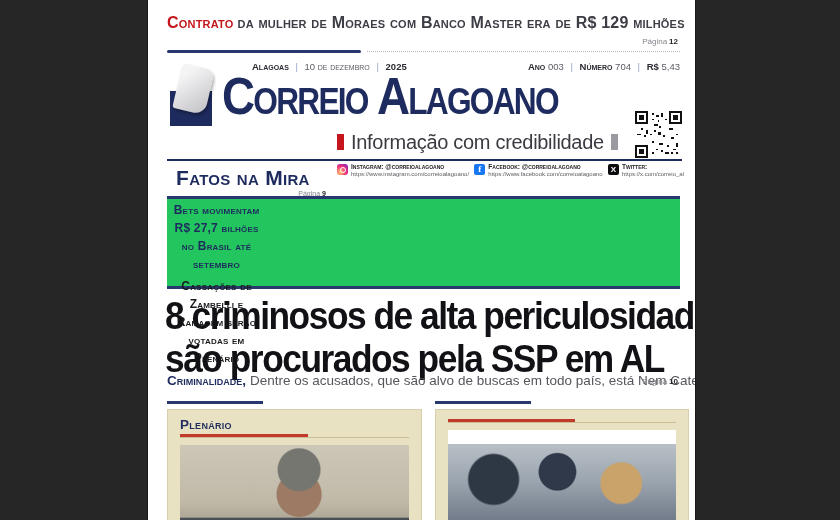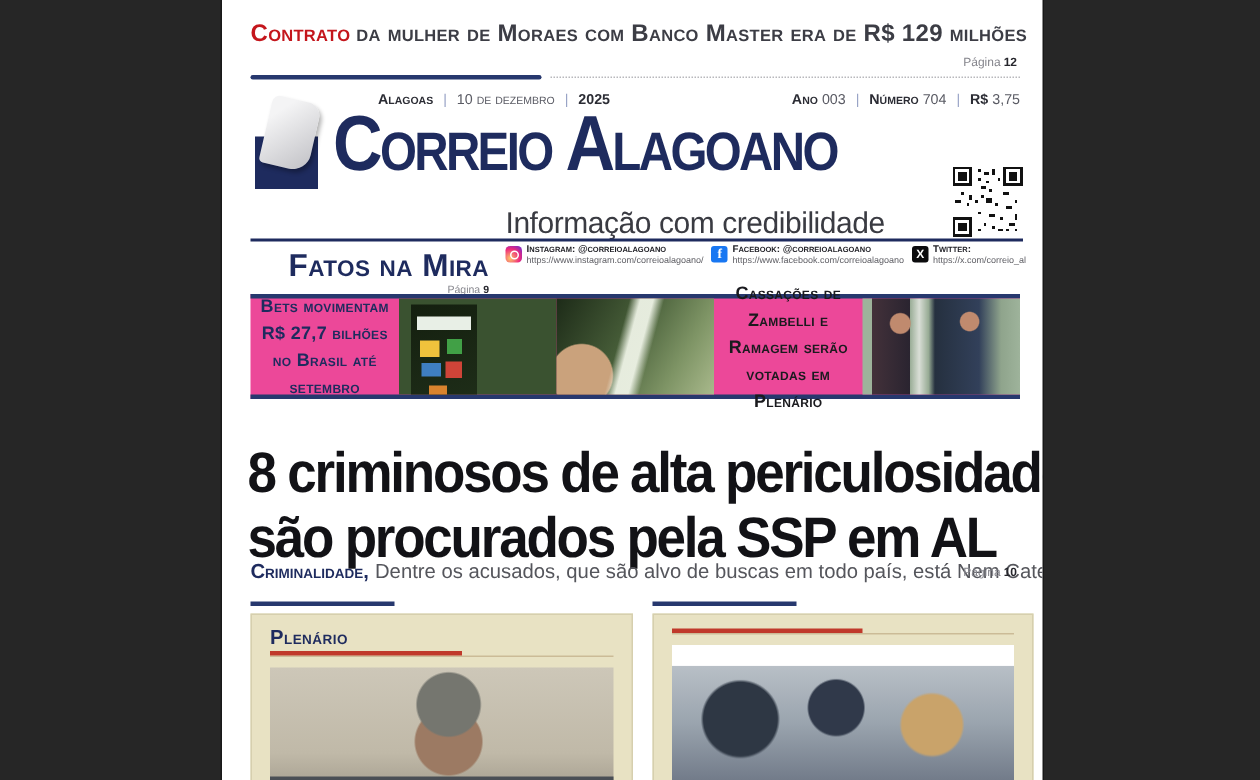--- a/index.html
+++ b/index.html
@@ -47,51 +47,51 @@
   .logo-title{
     position:absolute;left:74px;top:70px;width:470px;
     font-variant:small-caps;font-weight:800;color:#1e2b5e;
     font-size:52px;line-height:1;letter-spacing:-2px;white-space:nowrap;
     transform:scaleX(.88);transform-origin:left top;
   }
   
   .tagline{
     position:absolute;top:131px;left:189px;height:22px;
     display:flex;align-items:center;gap:7px;
-    font-size:20px;color:#3a3b42;letter-spacing:-.3px;white-space:nowrap;flex-direction:column;
+    font-size:20px;color:#3a3b42;letter-spacing:-.3px;white-space:nowrap;
   }
   .bar-red{width:7px;height:16px;background:#c4161c;}
   .bar-gray{width:7px;height:16px;background:#9a9aa0;}
   .qr{position:absolute;top:111px;right:13px;width:47px;height:47px;}
   .rule-navy{position:absolute;top:159px;left:19px;right:13px;height:2px;background:#1e2b5e;}
   
   .fatos-head{position:absolute;top:166px;left:28px;width:150px;}
   .fatos-title{
     font-variant:small-caps;font-weight:800;font-size:21px;
-    color:#1e2b5e;letter-spacing:.3px;white-space:nowrap;text-align:right;
+    color:#1e2b5e;letter-spacing:.3px;white-space:nowrap;
   }
   .fatos-head .page-ref{display:block;text-align:right;margin-top:0;font-size:7px;}
   .social-row{
     position:absolute;top:163px;left:189px;right:11px;
     display:flex;justify-content:space-between;gap:4px;
   }
   .social-item{display:flex;gap:3px;align-items:flex-start;}
   .s-icon{width:11px;height:11px;flex:none;margin-top:1px;border-radius:3px;position:relative;}
   .ig{background:radial-gradient(circle at 28% 75%,#fdc468 0%,#ee2a7b 55%,#6228d7 100%);}
   .ig::after{content:"";position:absolute;left:2.5px;top:2.5px;width:4px;height:4px;border:1px solid #fff;border-radius:50%;}
   .fb{background:#1877f2;border-radius:2px;color:#fff;font-weight:800;font-size:9px;text-align:center;line-height:11px;font-family:"Liberation Serif",serif;}
   .xx{background:#0b0b0d;border-radius:2px;color:#fff;font-weight:800;font-size:8px;text-align:center;line-height:11px;}
   .s-text{display:flex;flex-direction:column;line-height:1.3;}
   .s-label{font-size:6.5px;font-weight:800;color:#222228;font-variant:small-caps;white-space:nowrap;}
   .s-url{font-size:6px;color:#5d5d63;white-space:nowrap;}
   
   .strip{
-    position:absolute;top:196px;left:19px;right:15px;height:70px;
-    background:#ec4899;border-top:3px solid #27386e;border-bottom:3px solid #27386e;
-    display:flex;box-sizing:border-box;
+    position:absolute;top:196px;left:19px;right:15px;height:93px;
+    background:#22c55e;border-top:3px solid #27386e;border-bottom:3px solid #27386e;
+    display:flex;box-sizing:border-box;flex-direction:column;
   }
   .strip-text{
     width:99px;flex:none;display:flex;align-items:center;justify-content:center;
     text-align:center;padding:2px 5px;box-sizing:border-box;
   }
   .strip-text span{
     font-variant:small-caps;font-weight:800;font-size:12px;line-height:1.5;
     color:#1e2b5e;letter-spacing:.2px;
   }
   .strip-text.black span{color:#1a1a1e;}
@@ -185,21 +185,21 @@
       <span class="b">2025</span>
     </span>
     <span>
       <span class="b">Ano</span>
       <span>003</span>
       <span class="pipe">|</span>
       <span class="b">Número</span>
       <span>704</span>
       <span class="pipe">|</span>
       <span class="b">R$</span>
-      <span>3,75</span>
+      <span>5,43</span>
     </span>
   </div>
 
   <div class="logo-icon">
     <div class="base"></div>
     <div class="sheet"></div>
   </div>
   <div class="logo-title">Correio Alagoano</div>
 
   <div class="tagline">

